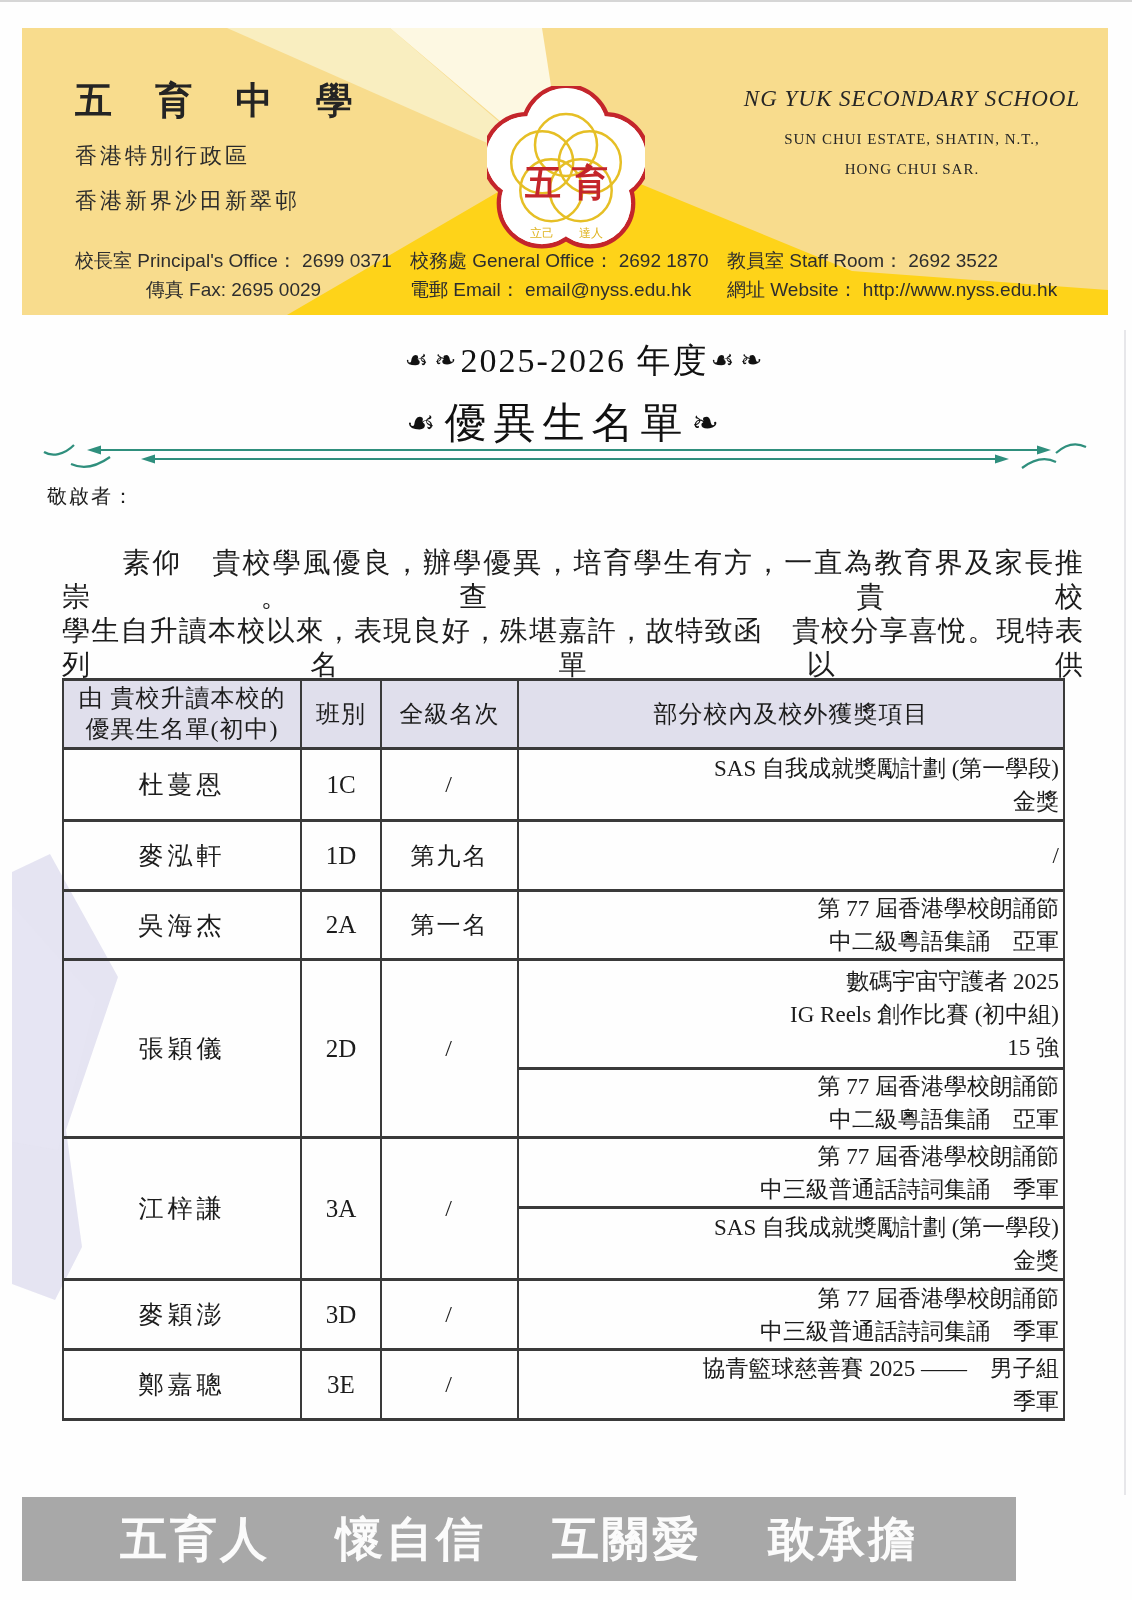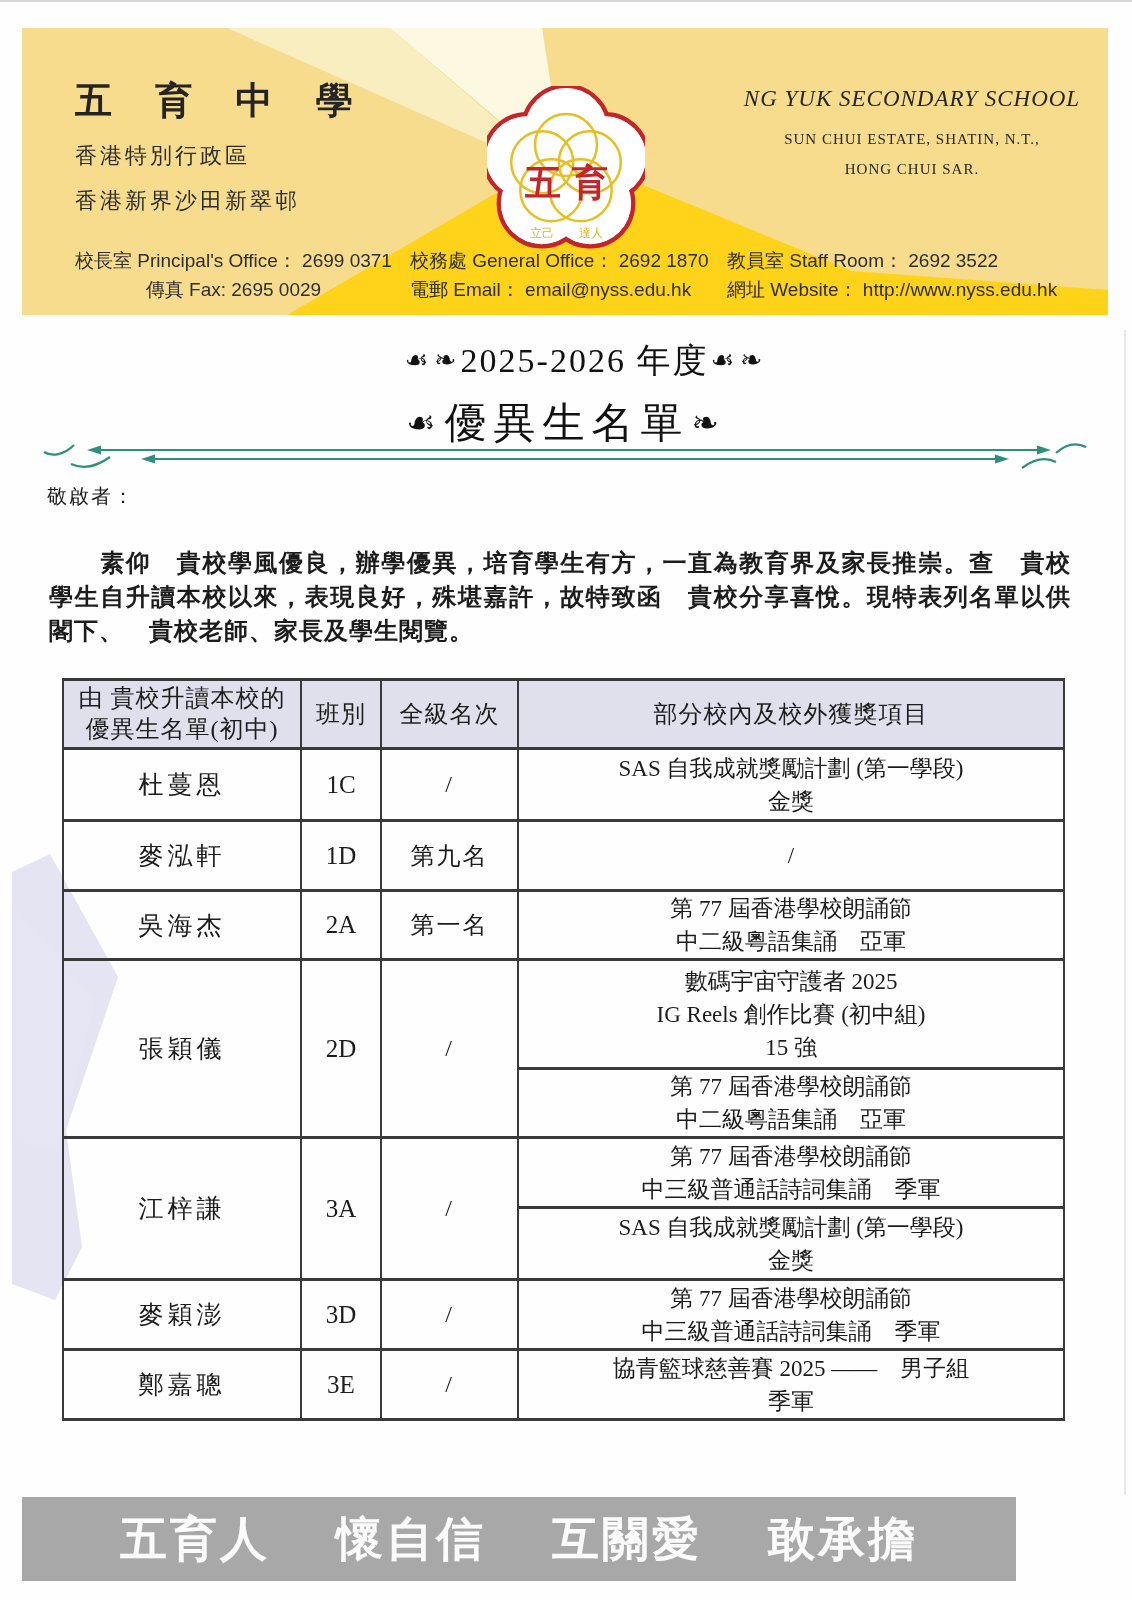--- a/index.html
+++ b/index.html
@@ -30,37 +30,37 @@
   
   .doc-title{position:absolute;left:0;top:338px;width:1132px;text-align:center;color:#111;z-index:1;}
   .doc-title .t1{font-size:34px;letter-spacing:2px;margin-left:37px;}
   .doc-title .t2{font-size:42px;letter-spacing:7px;margin-top:11px;text-align:center;}
   .orn{font-family:"DejaVu Sans",sans-serif;font-size:0.78em;position:relative;top:-3px;padding:0 2px;}
 
   .divider{position:absolute;left:40px;top:440px;z-index:1;}
 
   
   .salutation{position:absolute;left:47px;top:483px;font-size:20px;letter-spacing:2px;z-index:1;}
-  .body-text{position:absolute;left:49px;top:546px;width:1022px;font-size:24px;line-height:34px;
-             letter-spacing:1px;z-index:1;font-weight:bold;}
+  .body-text{position:absolute;left:62px;top:546px;width:1022px;font-size:28px;line-height:34px;
+             letter-spacing:1px;z-index:1;}
   .body-text .jl{text-align:justify;text-align-last:justify;}
   .body-text .ll{text-align:left;}
 
   
   table.honor{position:absolute;left:62px;top:678px;width:1001px;border-collapse:collapse;
               table-layout:fixed;z-index:1;background:transparent;}
   table.honor td,table.honor th{border:2px solid #3a3a3a;border-top-width:3px;border-bottom-width:3px;
               padding:0 4px;text-align:center;vertical-align:middle;font-weight:normal;}
   table.honor th{background:#e0dfec;font-size:24px;letter-spacing:1px;}
   .th-l1,.th-l2{line-height:31px;}
   td.c-name{font-size:25px;letter-spacing:4px;}
   td.c-class{font-size:25px;}
   td.c-rank{font-size:24px;letter-spacing:2px;}
   td.c-award{font-size:23px;}
-  td.c-award div{line-height:33px;}
+  td.c-award div{line-height:33px;text-align:right;}
 
   
   .footer-bar{position:absolute;left:22px;top:1497px;width:994px;height:84px;background:#a8a8a8;
               display:flex;align-items:center;justify-content:center;z-index:1;}
   .footer-bar .motto{font-family:"Liberation Sans","DejaVu Sans",sans-serif;font-weight:bold;
               font-size:47px;color:#fbfbfb;letter-spacing:3px;}
 </style>
 </head>
 <body>
 

